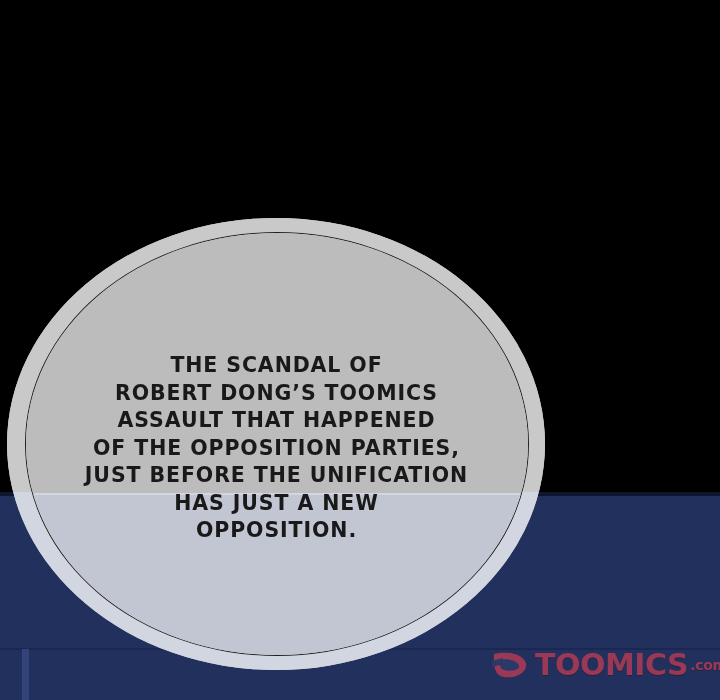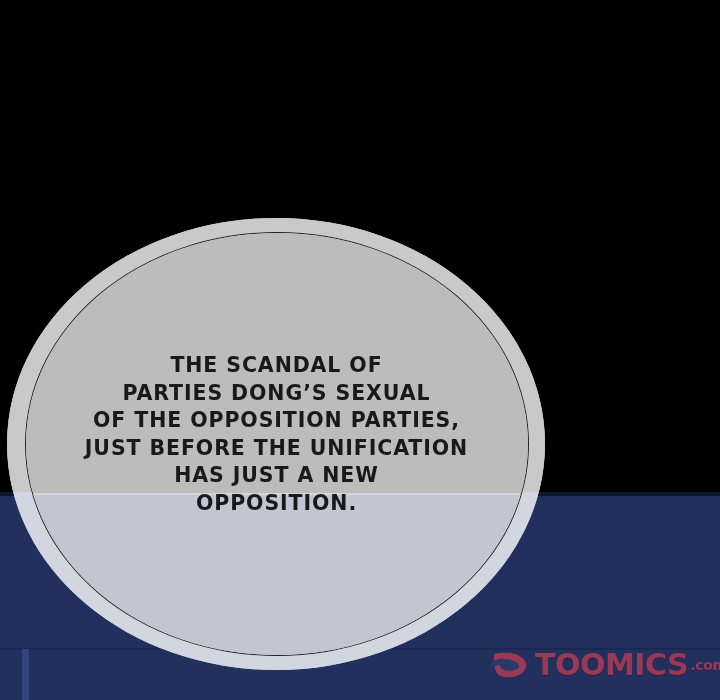--- a/index.html
+++ b/index.html
@@ -182,21 +182,22 @@
     <div class="tone-bottom"></div>
 
     <div class="balloon-inner">
       <div class="fill-top"></div>
       <div class="fill-bottom"></div>
     </div>
   </div>
 
   <div class="balloon-text">
     <span class="line">THE SCANDAL OF</span>
-    <span class="line">PARTIES DONG’S SEXUAL</span>
+    <span class="line">ROBERT DONG’S TOOMICS</span>
+    <span class="line">ASSAULT THAT HAPPENED</span>
     <span class="line">OF THE OPPOSITION PARTIES,</span>
     <span class="line">JUST BEFORE THE UNIFICATION</span>
     <span class="line">HAS JUST A NEW</span>
     <span class="line">OPPOSITION.</span>
   </div>
 
   <div class="watermark">
     <span class="wm-mark">
       <svg width="36" height="28" viewBox="0 0 36 28" aria-hidden="true">
         <path d="M2 3 C14 0, 30 2, 34 12 C36 21, 24 28, 12 26 C5 25, 1 20, 2 3 Z" fill="#a33a55"></path>

